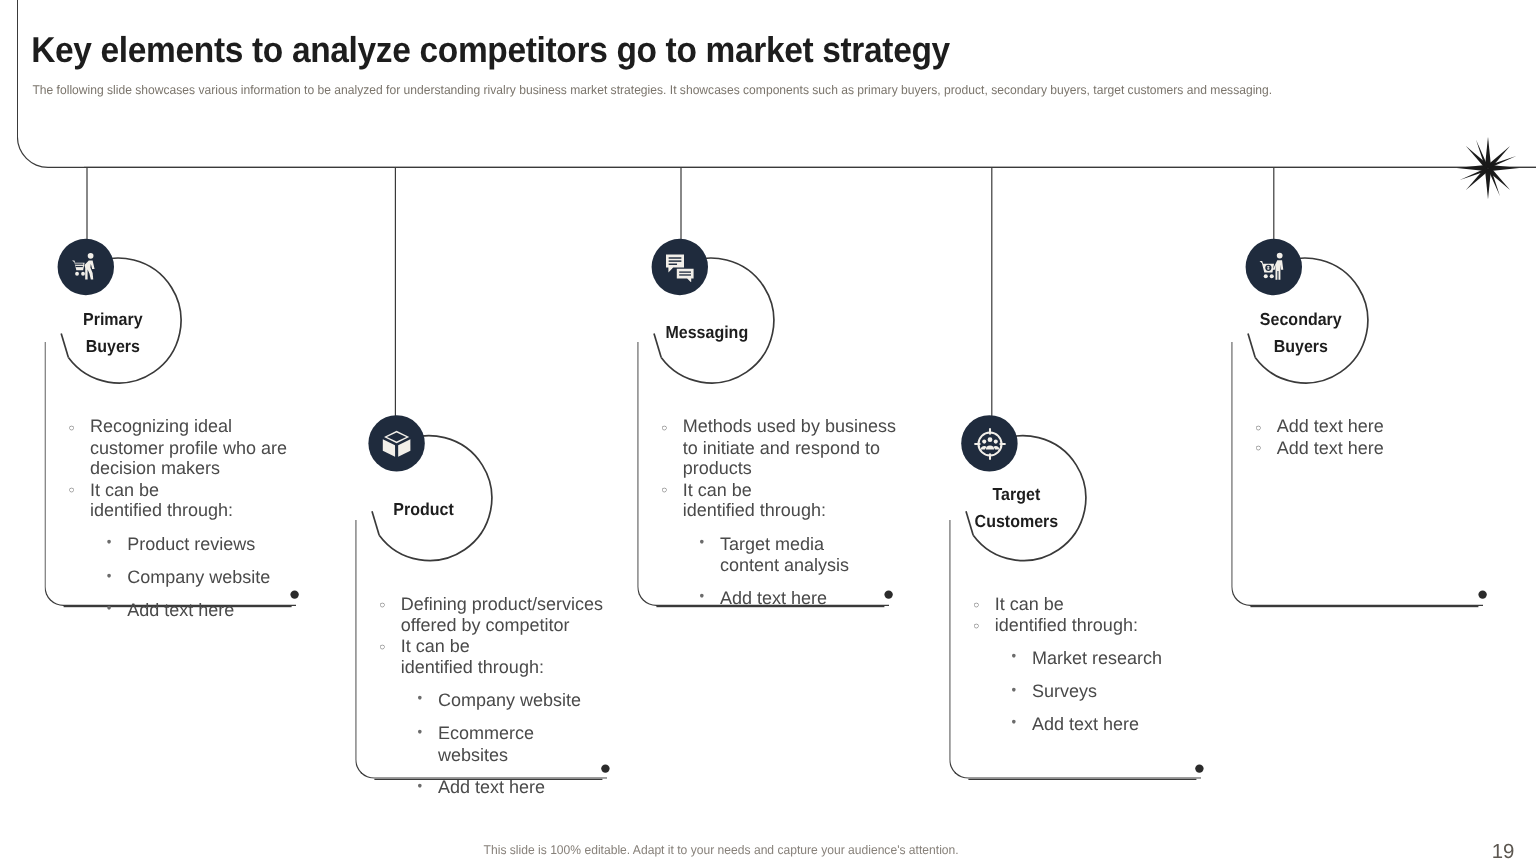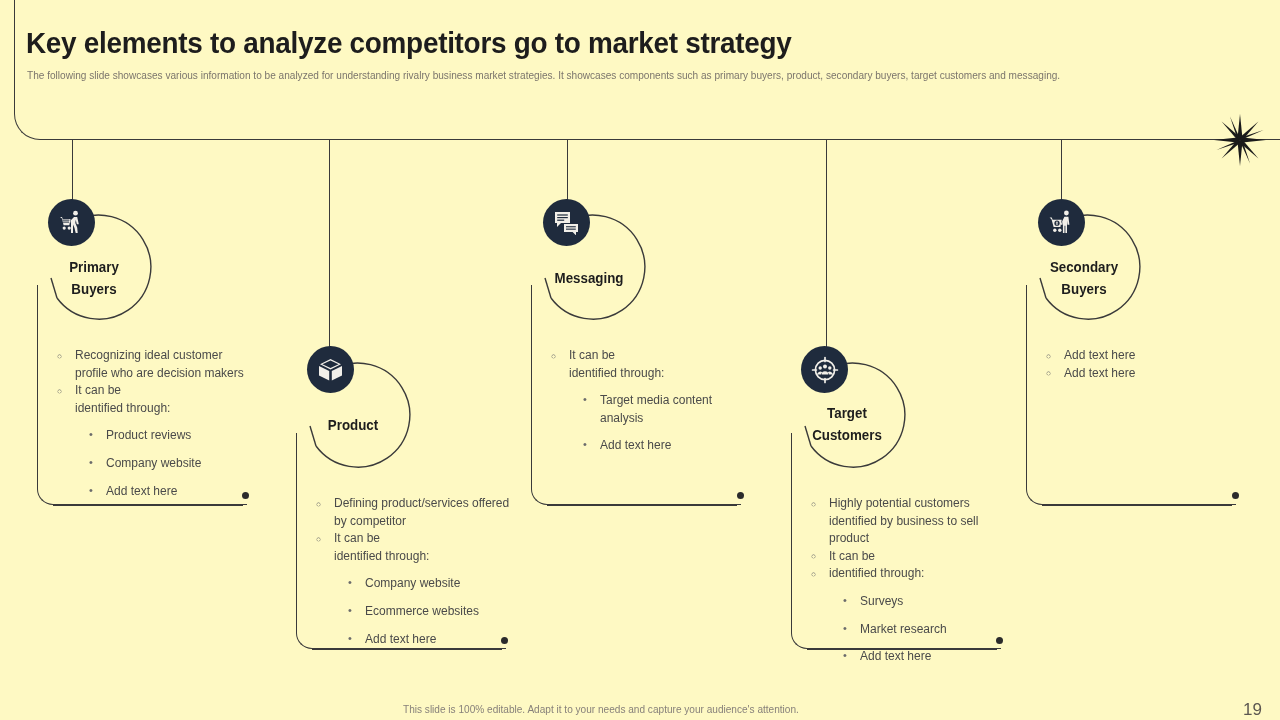--- a/index.html
+++ b/index.html
@@ -4,21 +4,21 @@
 <style>
   html, body {
     margin: 0;
     padding: 0;
     background: #ddd5c8;
   }
   .slide {
     position: relative;
     width: 1280px;
     height: 720px;
-    background: #fef9c3;
+    background: #ffffff;
     overflow: hidden;
     font-family: "Liberation Sans", sans-serif;
     color: #2b2b2b;
   }
 
   
   .header-frame {
     position: absolute;
     left: 14px;
     top: -40px;
@@ -137,21 +137,21 @@
     position: absolute;
     width: 7px;
     height: 7px;
     border-radius: 50%;
     background: #2b2b2b;
   }
 
   
   .bullets {
     position: absolute;
-    font-size: 12px;
+    font-size: 15px;
     line-height: 17.6px;
     color: #4a4a4a;
   }
   .b1 {
     position: relative;
     padding-left: 27px;
     margin: 0;
   }
   .b1::before {
     content: "\25CB";
@@ -330,20 +330,21 @@
     </div>
     <div class="node-label" style="left:524px; top:267px;">
       <span>Messaging</span>
     </div>
 
     <div class="card-frame" style="left:531px; top:285px; width:210px; height:220px;"></div>
     <div class="card-frame-bottom" style="left:547px; top:505px; width:190px;"></div>
     <div class="tip-dot" style="left:737px; top:492px;"></div>
 
     <div class="bullets" style="left:542px; top:347px; width:205px;">
+      <p class="b1">Methods used by business to initiate and respond to products</p>
       <p class="b1">It can be</p>
       <p class="b1 plain">identified through:</p>
       <p class="b2">Target media content analysis</p>
       <p class="b2">Add text here</p>
     </div>
   </div>
 
   <div class="node">
     <div class="ring" style="left:791px; top:360px;">
       <svg width="118" height="118" viewBox="0 0 118 118">
@@ -373,25 +374,24 @@
     <div class="node-label" style="left:782px; top:402px;">
       <span>Target</span><br>
       <span>Customers</span>
     </div>
 
     <div class="card-frame" style="left:791px; top:433px; width:210px; height:216px;"></div>
     <div class="card-frame-bottom" style="left:807px; top:649px; width:190px;"></div>
     <div class="tip-dot" style="left:996px; top:637px;"></div>
 
     <div class="bullets" style="left:802px; top:495px; width:210px;">
-      <p class="b1">Highly potential customers identified by business to sell product</p>
       <p class="b1">It can be</p>
       <p class="b1">identified through:</p>
+      <p class="b2">Market research</p>
       <p class="b2">Surveys</p>
-      <p class="b2">Market research</p>
       <p class="b2">Add text here</p>
     </div>
   </div>
 
   <div class="node">
     <div class="ring" style="left:1026px; top:212px;">
       <svg width="118" height="118" viewBox="0 0 118 118">
         <path d="M 36 10 A 52 52 0 1 1 20 86" fill="none" stroke="#3a3a3a" stroke-width="1.4"></path>
         <path d="M 20 86 L 14 66" fill="none" stroke="#3a3a3a" stroke-width="1.4"></path>
       </svg>

